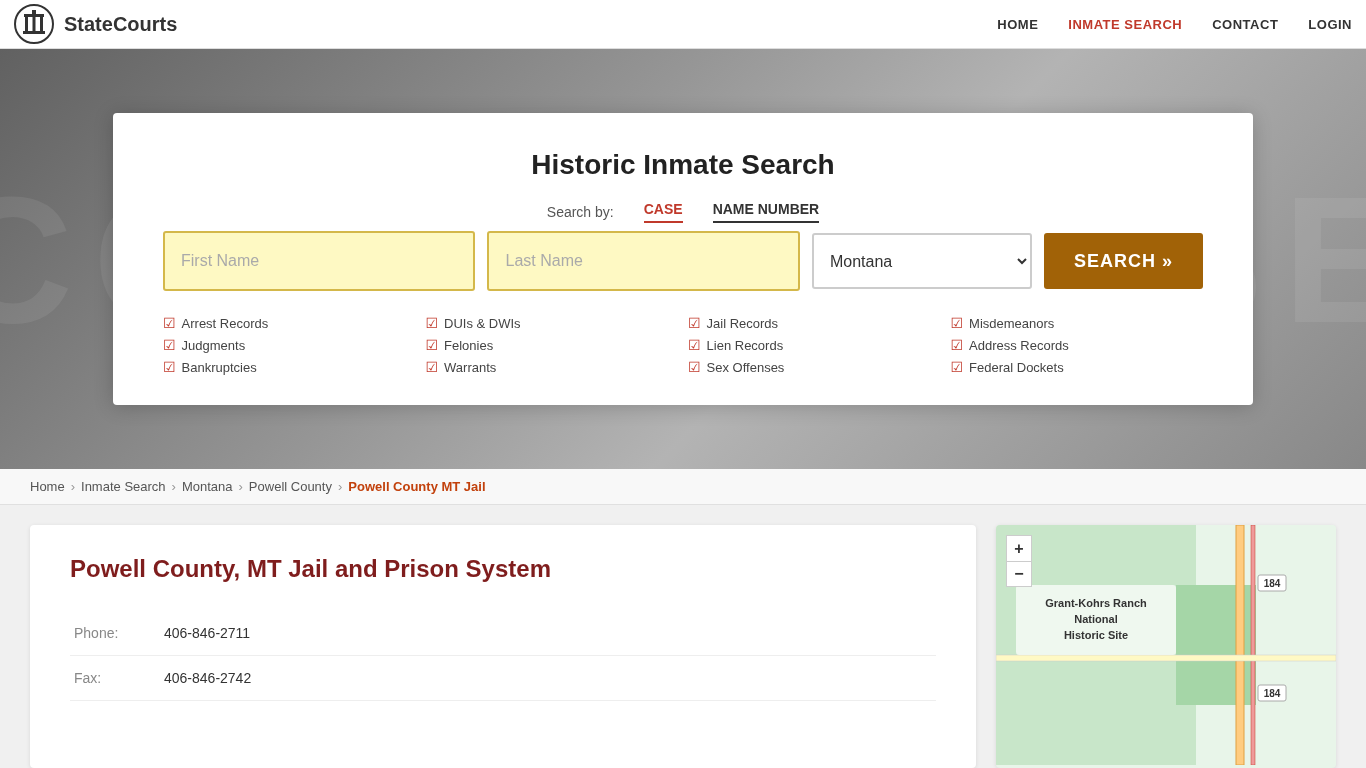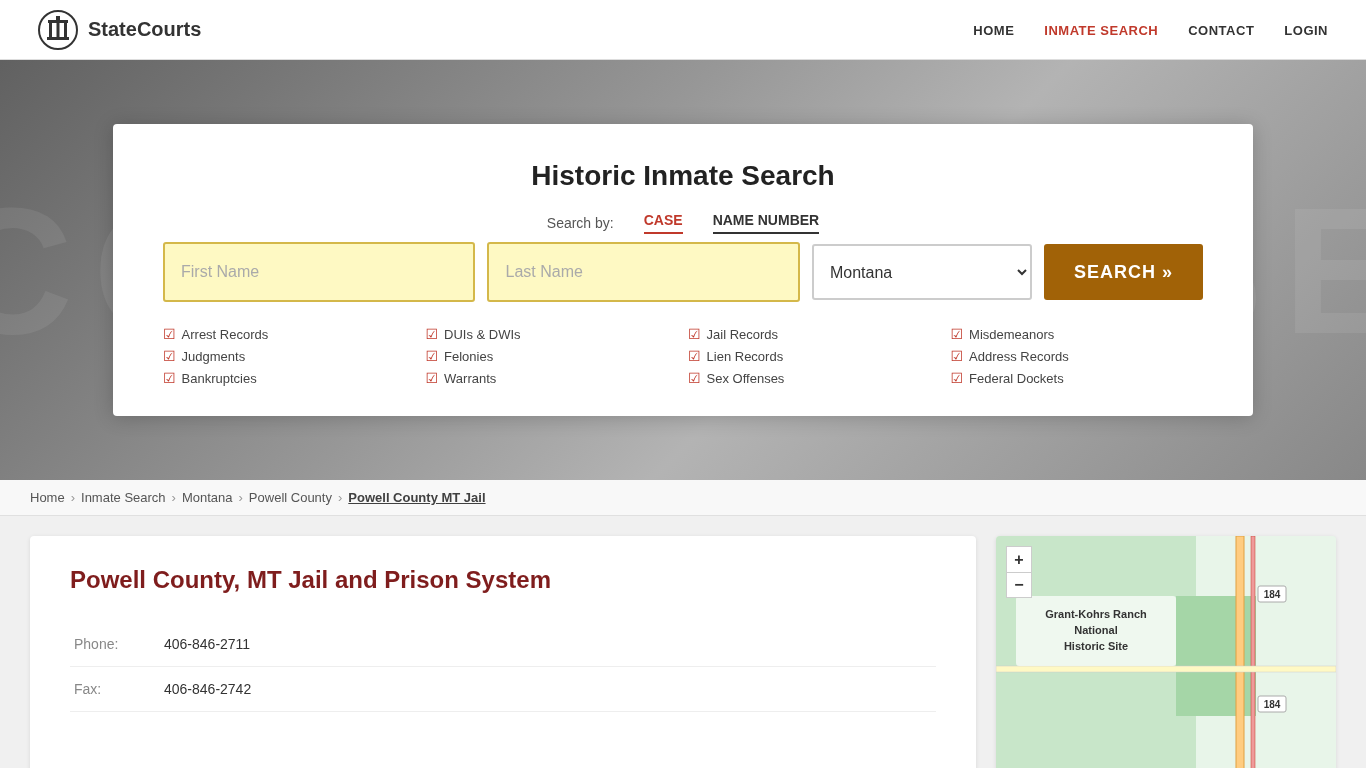--- a/index.html
+++ b/index.html
@@ -6,22 +6,22 @@
     body { font-family: Arial, sans-serif; font-size: 14px; color: #333; background: #f0f0f0; width: 1366px; min-height: 768px; overflow-x: hidden; }
 
     
     .header {
       background: rgba(255,255,255,0.95);
       position: relative;
       z-index: 10;
       display: flex;
       align-items: center;
       justify-content: space-between;
-      padding: 0 38px;
-      height: 60px;
+      padding: 0 14px;
+      height: 49px;
       border-bottom: 1px solid #ddd;
     }
     .logo-area {
       display: flex;
       align-items: center;
       gap: 10px;
     }
     .logo-icon {
       width: 40px;
       height: 40px;
@@ -199,22 +199,21 @@
       display: flex;
       align-items: center;
       gap: 6px;
     }
     .breadcrumb-link {
       color: #555;
       text-decoration: none;
     }
     .breadcrumb-current {
       font-weight: bold;
-      color: #404040;
-      text-decoration: underline;
+      color: #c2410c;
     }
     .breadcrumb-sep {
       color: #999;
     }
 
     
     .main-content {
       background: #f0f0f0;
       padding: 20px 30px;
       display: flex;

